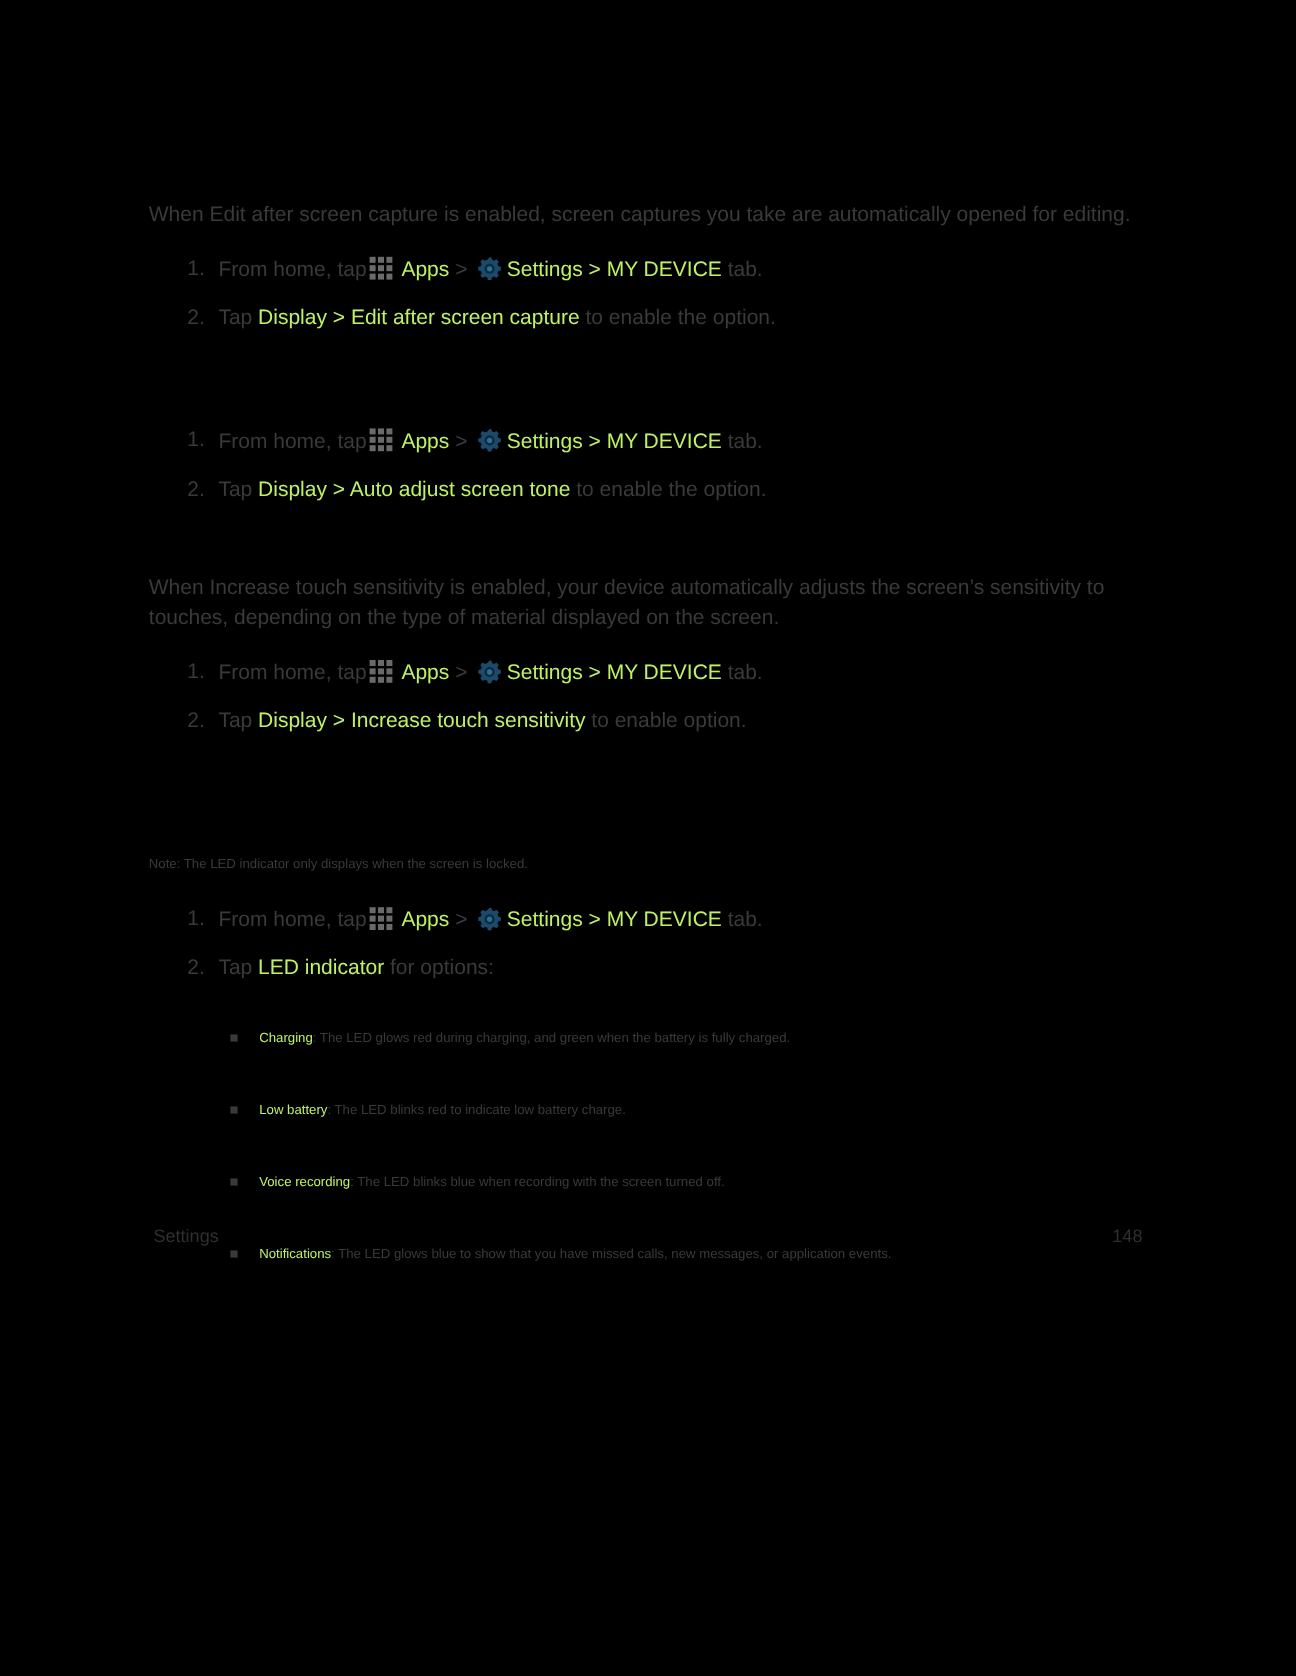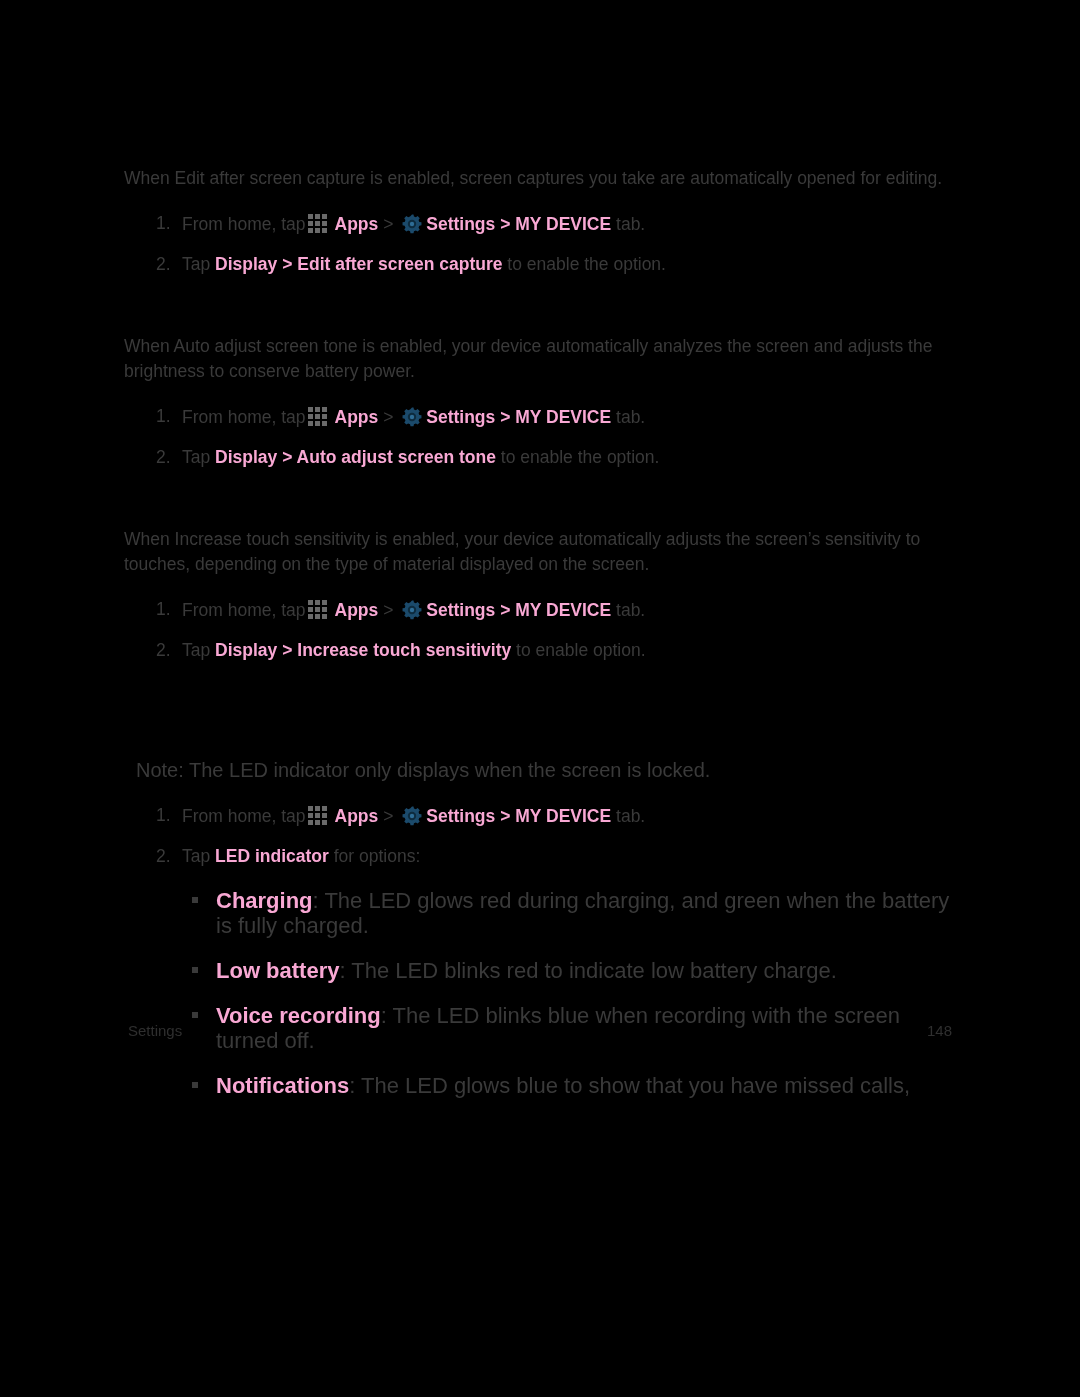--- a/index.html
+++ b/index.html
@@ -49,21 +49,21 @@
     margin-top: 20px;
   }
   ol.steps li .num {
     position: absolute;
     left: 32px;
     top: 0;
     color: #3a3a3a;
   }
   ol.steps li.tight { margin-top: 16px; }
 
-  .b { font-weight: bold; color: #f9a8d4; }
+  .b { font-weight: normal; color: #bef264; }
 
   
   .icon-apps {
     display: inline-block;
     vertical-align: -5px;
     width: 24px;
     height: 24px;
     margin: 0 3px 0 2px;
     position: relative;
   }
@@ -86,24 +86,24 @@
   .icon-gear svg { display: block; }
 
   ul.bullets {
     list-style: none;
     margin: 0;
     padding: 0;
   }
   ul.bullets li {
     position: relative;
     color: #3a3a3a;
-    font-size: 22px;
+    font-size: 11px;
     line-height: 25px;
     padding-left: 92px;
-    margin-top: 20px;
+    margin-top: 35px;
   }
   ul.bullets li .sq {
     position: absolute;
     left: 68px;
     top: 9px;
     width: 6px;
     height: 6px;
     background: #3a3a3a;
   }
 
@@ -124,24 +124,23 @@
   }
   .footer .f-right {
     position: absolute;
     right: 4px;
     top: 0;
     color: #2f2f2f;
     font-size: 15px;
   }
   .note {
     color: #3a3a3a;
-    font-size: 20px;
+    font-size: 11px;
     line-height: 25px;
     margin-top: 22px;
-    margin-left: 12px;
   }
 </style>
 </head>
 <body>
 
 <div class="page">
   <div class="content">
 
     <div class="section">
       <p class="para first">When Edit after screen capture is enabled, screen captures you take are automatically opened for editing.</p>
@@ -157,21 +156,20 @@
         </li>
         <li class="tight">
           <span class="num">2.</span><span>Tap </span><span class="b">Display &gt; Edit after screen capture</span><span> to enable the option.</span>
         </li>
       </ol>
     </div>
 
     <div class="gap-lg"></div>
 
     <div class="section">
-      <p class="para">When Auto adjust screen tone is enabled, your device automatically analyzes the screen and adjusts the brightness to conserve battery power.</p>
       <ol class="steps">
         <li>
           <span class="num">1.</span><span>From home, tap</span><span class="icon-apps"><span class="cell" style="left:0px;top:3px"></span><span class="cell" style="left:7px;top:3px"></span><span class="cell" style="left:14px;top:3px"></span><span class="cell" style="left:0px;top:10px"></span><span class="cell" style="left:7px;top:10px"></span><span class="cell" style="left:14px;top:10px"></span><span class="cell" style="left:0px;top:17px"></span><span class="cell" style="left:7px;top:17px"></span><span class="cell" style="left:14px;top:17px"></span></span><span class="b">Apps</span><span> &gt; </span><span class="icon-gear"><svg width="24" height="24" viewBox="0 0 24 24">
                 <g fill="#1b4a6b">
                   <path d="M12 2.4l1.5 0 .45 2.1 1.9.8 1.8-1.2 2.1 2.1-1.2 1.8.8 1.9 2.1.45 0 3-2.1.45-.8 1.9 1.2 1.8-2.1 2.1-1.8-1.2-1.9.8-.45 2.1-3 0-.45-2.1-1.9-.8-1.8 1.2-2.1-2.1 1.2-1.8-.8-1.9-2.1-.45 0-3 2.1-.45.8-1.9-1.2-1.8 2.1-2.1 1.8 1.2 1.9-.8z"></path>
                 </g>
                 <circle cx="12" cy="12" r="4.2" fill="#0d2b3e"></circle>
                 <circle cx="12" cy="12" r="2.2" fill="#2f6d96"></circle>
               </svg></span><span class="b">Settings &gt; MY DEVICE</span><span> tab.</span>
         </li>

